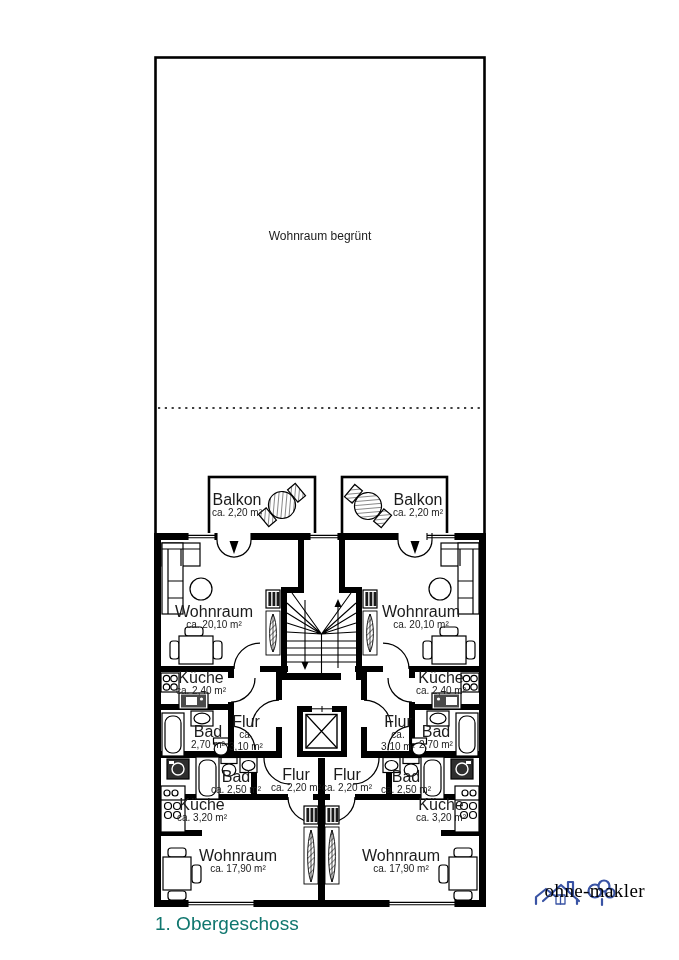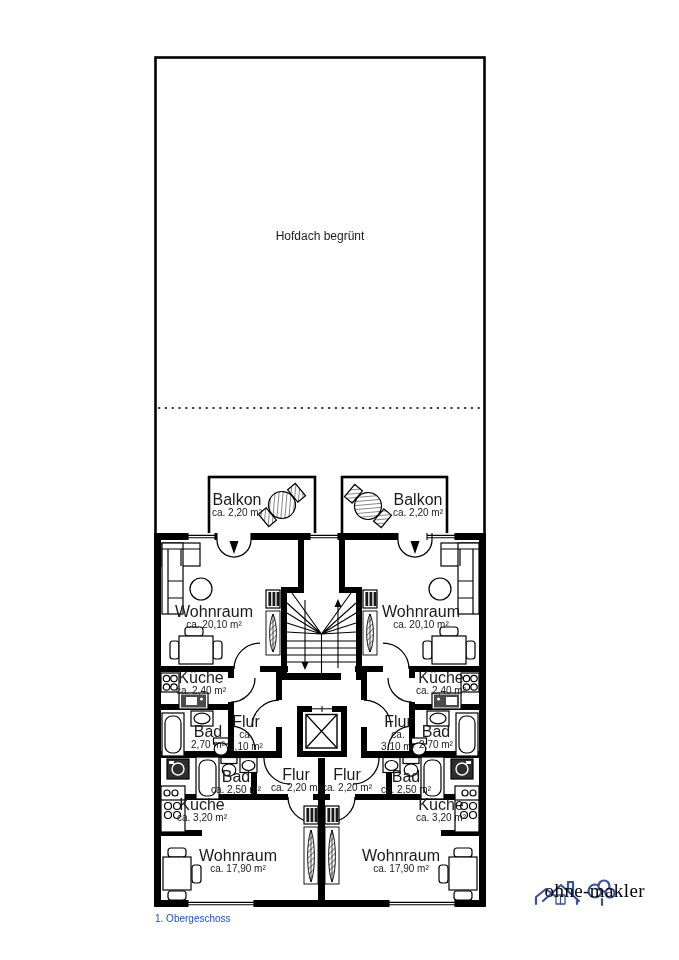--- a/index.html
+++ b/index.html
@@ -5,21 +5,21 @@
   html,body{margin:0;padding:0;background:#fff;}
   .canvas{position:relative;width:679px;height:960px;background:#ffffff;
           font-family:"Liberation Sans",sans-serif;overflow:hidden;}
   svg{position:absolute;left:0;top:0;}
   .rlabel{position:absolute;width:130px;text-align:center;color:#1b1b1b;pointer-events:none;}
   .rn{display:block;font-size:16px;line-height:12px;}
   .ra{display:block;font-size:10px;line-height:11px;margin-top:1px;}
   .big .rn{font-size:16px;}
   #hofdach-label{position:absolute;left:255px;top:229px;width:130px;text-align:center;
                  font-size:12px;color:#1b1b1b;}
-  #floor-label{position:absolute;left:155px;top:913px;font-size:10px;color:#1d4ed8;white-space:nowrap;}
+  #floor-label{position:absolute;left:155px;top:913px;font-size:19px;color:#0f766e;white-space:nowrap;}
   #logo-text{position:absolute;left:525px;top:880px;width:120px;text-align:right;
              font-family:"Liberation Serif",serif;font-size:19px;letter-spacing:.4px;
              color:#000000;white-space:nowrap;}
 </style>
 </head>
 <body>
 
 <div class="canvas">
 
 <svg width="679" height="960" viewBox="0 0 679 960">
@@ -366,21 +366,21 @@
     <path d="M560.5,895 V904" stroke-width="1.3"></path>
   </g>
   <g stroke="#3953a4" stroke-width="2.2" fill="#fff" stroke-linecap="round">
     <circle cx="595" cy="891" r="6.5"></circle>
     <circle cx="604" cy="886" r="5.5"></circle>
     <circle cx="610" cy="893" r="4.5"></circle>
     <path d="M602,899 V905" fill="none"></path>
   </g>
 </svg>
 
-<div id="hofdach-label">Hofdach begrünt</div>
+<div id="hofdach-label">Wohnraum begrünt</div>
 
 <div class="rlabel" style="left:172px;top:494px">
   <span class="rn">Balkon</span>
   <span class="ra">ca. 2,20 m²</span>
 </div>
 <div class="rlabel" style="left:353px;top:494px">
   <span class="rn">Balkon</span>
   <span class="ra">ca. 2,20 m²</span>
 </div>
 

